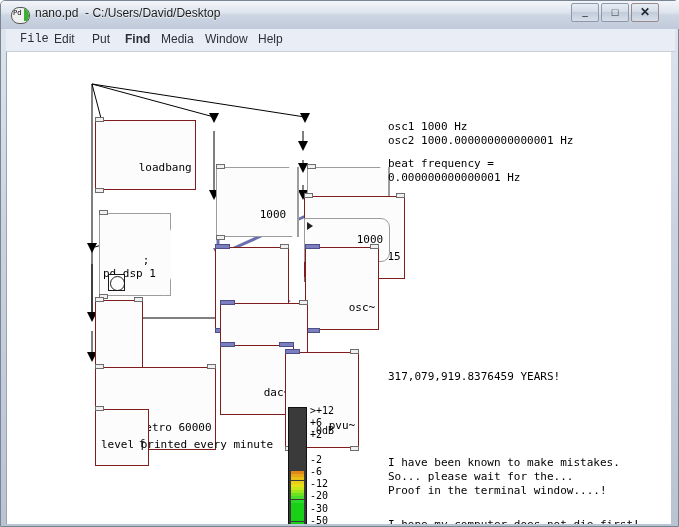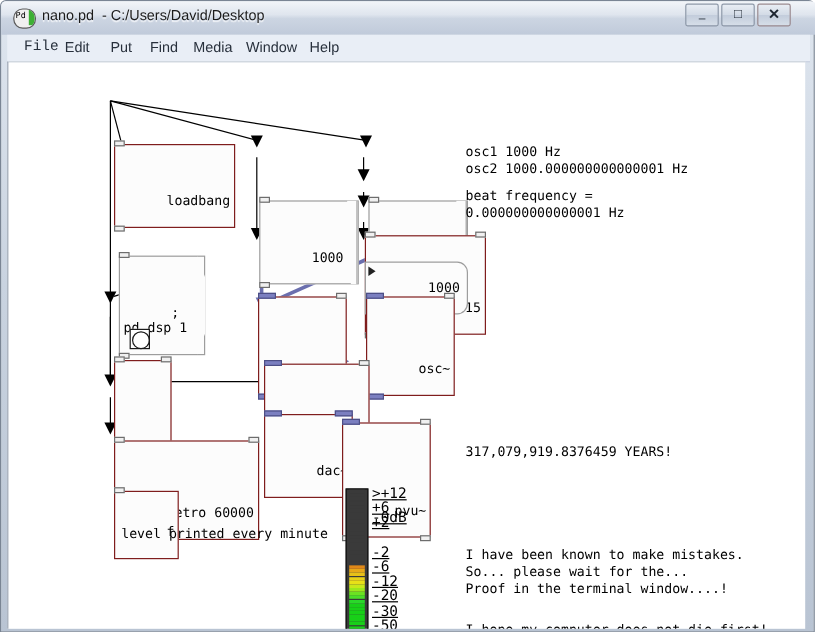--- a/index.html
+++ b/index.html
@@ -250,25 +250,24 @@
     height: 3px;
   }
   #vu-scale {
     position: absolute;
     left: 303px; top: 353px;
     width: 60px;
     z-index: 5;
   }
   #vu-scale div {
     font-family: "DejaVu Sans Mono", monospace;
-    font-size: 12px;
+    font-size: 10px;
     color: #000;
     line-height: 12px;
     white-space: pre;
-    text-decoration: underline;
   }
 </style>
 </head>
 <body>
 
 <div id="window">
 
   <div id="titlebar">
     <div id="title-icon">
       <span class="pd-glyph">Pd</span>
@@ -284,21 +283,21 @@
     </div>
     <div class="winbtn" id="btn-close">
       <span class="glyph">✕</span>
     </div>
   </div>
 
   <div id="menubar">
       <div class="menu-item" style="left: 12px; font-family: Liberation Mono, monospace;">File</div>
       <div class="menu-item" style="left: 46px;">Edit</div>
       <div class="menu-item" style="left: 84px;">Put</div>
-      <div class="menu-item" style="left: 117px;">Find</div>
+      <div class="menu-item" style="left: 117px; font-weight: bold;">Find</div>
       <div class="menu-item" style="left: 153px;">Media</div>
       <div class="menu-item" style="left: 197px;">Window</div>
       <div class="menu-item" style="left: 250px;">Help</div>
     </div>
 
   <div id="canvas">
 
     <svg id="wires" viewBox="0 0 664 472" width="664" height="472">
       <g stroke="#000" stroke-width="1" fill="none">
 

